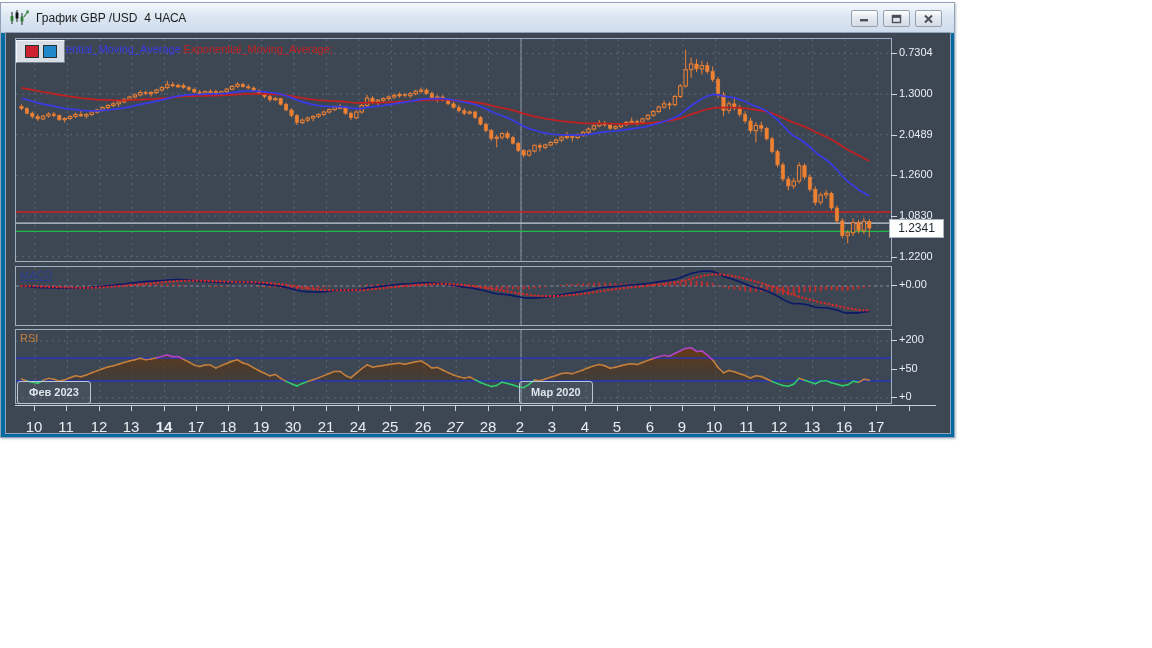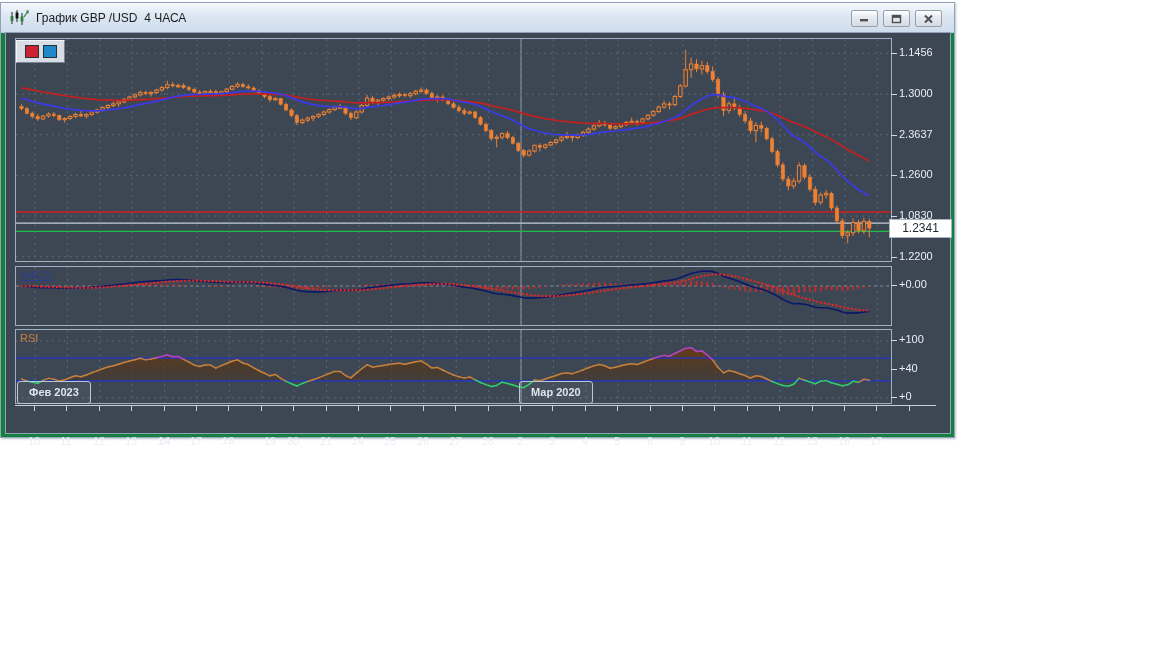--- a/index.html
+++ b/index.html
@@ -1,17 +1,17 @@
 <!DOCTYPE html>
 <html><head>
 <meta charset="utf-8">
 <style>
   html,body{margin:0;padding:0;background:#ffffff;width:1152px;height:648px;overflow:hidden;
     font-family:"Liberation Sans",sans-serif;}
-  .window{position:absolute;left:0;top:2px;width:955px;height:436px;background:#15803d;
+  .window{position:absolute;left:0;top:2px;width:955px;height:436px;background:#0369a1;
     border:1px solid #8fa2b8;box-sizing:border-box;box-shadow:1px 1px 2px rgba(60,80,110,.35);}
   .titlebar{position:absolute;left:0;top:0;width:100%;height:29px;
     background:linear-gradient(#f4f8fc,#dce7f3 45%,#cfdcec);border-bottom:1px solid #b6c6da;
     display:flex;align-items:center;}
   .appicon{width:20px;height:18px;margin-left:8px;flex:0 0 auto;}
   .wtitle{margin-left:7px;font-size:12px;color:#1c1c1c;white-space:pre;}
   .winbtns{position:absolute;right:12px;top:7px;display:flex;gap:5px;}
   .winbtn{width:27px;height:17px;border:1px solid #97a1ae;border-radius:2px;
     background:linear-gradient(#fefefe,#e7ebf1 40%,#d5dbe4);display:flex;align-items:center;
     justify-content:center;padding:0;cursor:pointer;}
@@ -25,22 +25,22 @@
   .legendbox{position:absolute;left:0px;top:1px;width:47px;height:21px;background:#d9dee6;
     border-top:1px solid #f4f6f9;border-left:1px solid #f4f6f9;border-right:1px solid #7b8694;
     border-bottom:1px solid #7b8694;display:flex;align-items:center;justify-content:center;gap:4px;z-index:4;}
   .sw{width:12px;height:11px;border:1px solid #233;}
   .legendtext{position:absolute;left:50px;top:4px;font-size:11px;white-space:nowrap;z-index:3;}
   .panel-label{position:absolute;left:4px;top:2px;font-size:11px;z-index:3;}
   .axis-label{position:absolute;font-size:11px;color:#e9eef5;white-space:nowrap;}
   .axis-tick{position:absolute;width:6px;height:1px;background:#cfd8e2;}
   .xaxis-line{position:absolute;left:9px;top:372px;width:921px;height:1px;background:#c7d1dc;}
   .xtick{position:absolute;top:373px;width:1px;height:5px;background:#c7d1dc;}
-  .xlabel{position:absolute;top:402px;width:26px;text-align:center;font-size:11px;color:#e9eef5;}
-  .pricetag{position:absolute;left:883px;width:63px;height:19px;background:#ffffff;
+  .xlabel{position:absolute;top:385px;width:26px;text-align:center;font-size:15px;color:#e9eef5;}
+  .pricetag{position:absolute;left:883px;width:55px;height:19px;background:#ffffff;
     border:1px solid #aab4c0;box-sizing:border-box;color:#1d242c;font-size:12px;
     text-align:center;line-height:17px;z-index:6;}
   .datebox{position:absolute;height:21px;line-height:21px;padding:0 11px;border:1px solid #b9c6d8;
     border-radius:3px;background:rgba(255,255,255,0.05);color:#dde4ec;font-size:11px;
     font-weight:bold;z-index:5;white-space:nowrap;}
 </style>
 </head>
 <body>
 
 <div class="window">
@@ -431,20 +431,23 @@
           <rect x="846.1999999999999" y="182.3571428571427" width="3.4" height="9.351648351648663" fill="#3d4754" stroke="#ee8132" stroke-width="1"></rect>
           <line x1="853.3" x2="853.3" y1="179.91758241758254" y2="198.2142857142856" stroke="#ee8132" stroke-width="1"></line>
           <rect x="851.5999999999999" y="182.3571428571427" width="3.4" height="6.708791208791382" fill="#ee8132" stroke="#ee8132" stroke-width="0.5"></rect>
           <polyline points="5.5,48.8 10.9,49.8 16.3,50.9 21.7,52.0 27.1,53.0 32.5,53.9 37.9,54.8 43.3,55.8 48.7,56.7 54.1,57.5 59.5,58.2 64.9,59.0 70.3,59.6 75.7,60.1 81.1,60.6 86.5,60.9 91.9,61.1 97.3,61.2 102.7,61.3 108.1,61.3 113.5,61.1 118.9,60.9 124.3,60.6 129.7,60.4 135.1,60.1 140.5,59.8 145.9,59.3 151.3,58.8 156.7,58.3 162.1,57.9 167.5,57.5 172.9,57.2 178.3,57.1 183.7,57.0 189.1,56.8 194.5,56.6 199.9,56.6 205.3,56.4 210.7,56.2 216.1,55.8 221.5,55.4 226.9,55.1 232.3,54.9 237.7,54.8 243.1,54.8 248.5,54.9 253.9,55.1 259.3,55.3 264.7,55.7 270.1,56.3 275.5,57.1 280.9,58.1 286.3,59.0 291.7,59.8 297.1,60.5 302.5,61.1 307.9,61.5 313.3,61.9 318.7,62.1 324.1,62.4 329.5,62.8 334.9,63.5 340.3,63.8 345.7,63.9 351.1,63.7 356.5,63.7 361.9,63.6 367.3,63.5 372.7,63.2 378.1,63.0 383.5,62.7 388.9,62.4 394.3,62.1 399.7,61.7 405.1,61.3 410.5,61.1 415.9,61.0 421.3,60.8 426.7,60.9 432.1,61.0 437.5,61.3 442.9,61.7 448.3,62.2 453.7,62.6 459.1,63.3 464.5,64.1 469.9,65.2 475.3,66.5 480.7,67.8 486.1,68.8 491.5,70.0 496.9,71.3 502.3,72.9 507.7,74.6 513.1,76.1 518.5,77.3 523.9,78.5 529.3,79.6 534.7,80.5 540.1,81.3 545.5,82.0 550.9,82.6 556.3,83.2 561.7,83.7 567.1,84.1 572.5,84.3 577.9,84.4 583.3,84.4 588.7,84.5 594.1,84.7 599.5,84.8 604.9,84.8 610.3,84.8 615.7,84.7 621.1,84.6 626.5,84.4 631.9,84.1 637.3,83.7 642.7,83.0 648.1,82.3 653.5,81.7 658.9,80.7 664.3,79.4 669.7,77.5 675.1,75.4 680.5,73.6 685.9,71.8 691.3,70.3 696.7,69.1 702.1,68.6 707.5,68.7 712.9,68.5 718.3,68.5 723.7,68.8 729.1,69.3 734.5,70.2 739.9,70.8 745.3,71.6 750.7,72.7 756.1,74.2 761.5,76.3 766.9,78.8 772.3,81.4 777.7,83.8 783.1,85.5 788.5,87.6 793.9,90.0 799.3,92.9 804.7,95.4 810.1,97.7 815.5,100.5 820.9,103.7 826.3,107.3 831.7,110.7 837.1,113.5 842.5,116.6 847.9,119.2 853.3,121.9" fill="none" stroke="#c42020" stroke-width="1.7"></polyline>
           <polyline points="5.5,59.2 10.9,60.7 16.3,62.3 21.7,63.9 27.1,65.2 32.5,66.1 37.9,67.1 43.3,68.4 48.7,69.5 54.1,70.2 59.5,70.7 64.9,71.3 70.3,71.7 75.7,71.8 81.1,71.8 86.5,71.4 91.9,71.0 97.3,70.4 102.7,69.7 108.1,68.8 113.5,67.8 118.9,66.6 124.3,65.4 129.7,64.4 135.1,63.3 140.5,62.1 145.9,60.9 151.3,59.4 156.7,58.2 162.1,57.1 167.5,56.3 172.9,55.8 178.3,55.5 183.7,55.4 189.1,55.1 194.5,54.9 199.9,54.9 205.3,54.7 210.7,54.3 216.1,53.6 221.5,52.8 226.9,52.3 232.3,52.0 237.7,52.0 243.1,52.3 248.5,52.8 253.9,53.5 259.3,54.1 264.7,55.2 270.1,56.7 275.5,58.6 280.9,61.0 286.3,62.9 291.7,64.4 297.1,65.7 302.5,66.6 307.9,67.2 313.3,67.5 318.7,67.6 324.1,67.6 329.5,68.2 334.9,69.2 340.3,69.6 345.7,69.3 351.1,68.3 356.5,67.8 361.9,67.2 367.3,66.5 372.7,65.6 378.1,64.8 383.5,63.9 388.9,63.2 394.3,62.4 399.7,61.4 405.1,60.4 410.5,59.8 415.9,59.7 421.3,59.6 426.7,59.7 432.1,60.2 437.5,61.0 442.9,62.0 448.3,63.2 453.7,64.1 459.1,65.5 464.5,67.4 469.9,69.7 475.3,72.5 480.7,75.0 486.1,76.8 491.5,78.9 496.9,81.3 502.3,84.2 507.7,87.2 513.1,89.6 518.5,91.2 523.9,92.8 529.3,94.1 534.7,95.0 540.1,95.5 545.5,95.8 550.9,96.0 556.3,96.2 561.7,96.2 567.1,95.9 572.5,95.4 577.9,94.6 583.3,93.6 588.7,92.9 594.1,92.5 599.5,92.0 604.9,91.4 610.3,90.7 615.7,89.9 621.1,89.2 626.5,88.4 631.9,87.2 637.3,85.8 642.7,84.1 648.1,82.3 653.5,80.7 658.9,78.5 664.3,75.5 669.7,71.2 675.1,66.8 680.5,63.3 685.9,59.8 691.3,57.2 696.7,55.6 702.1,55.6 707.5,57.1 712.9,57.9 718.3,58.9 723.7,60.5 729.1,62.5 734.5,65.3 739.9,67.3 745.3,69.4 750.7,72.3 756.1,76.1 761.5,80.9 766.9,86.5 772.3,92.3 777.7,97.0 783.1,99.8 788.5,103.5 793.9,107.9 799.3,113.2 804.7,117.3 810.1,120.8 815.5,125.4 820.9,130.8 826.3,137.0 831.7,142.4 837.1,146.4 842.5,150.7 847.9,153.7 853.3,157.1" fill="none" stroke="#3a3ae8" stroke-width="1.7"></polyline>
         </svg>
       <div class="legendbox">
         <span class="sw" id="sw0" style="background: rgb(204, 34, 51);"></span>
         <span class="sw" id="sw1" style="background: rgb(34, 136, 204);"></span>
       </div>
+      <span class="legendtext">
+        <span id="legBlue" style="color: rgb(58, 58, 232);">ential_Moving_Average</span><span id="legRed" style="color: rgb(196, 32, 32);">.Exponential_Moving_Average;</span>
+      </span>
     </div>
 
     <div class="panel" id="macdPanel">
       <svg id="macdSvg" width="875" height="58">
           <line x1="19" x2="19" y1="0" y2="58" stroke="#5a6577" stroke-width="1" stroke-dasharray="2 4"></line>
           <line x1="51.4" x2="51.4" y1="0" y2="58" stroke="#5a6577" stroke-width="1" stroke-dasharray="2 4"></line>
           <line x1="83.8" x2="83.8" y1="0" y2="58" stroke="#5a6577" stroke-width="1" stroke-dasharray="2 4"></line>
           <line x1="116.19999999999999" x2="116.19999999999999" y1="0" y2="58" stroke="#5a6577" stroke-width="1" stroke-dasharray="2 4"></line>
           <line x1="148.6" x2="148.6" y1="0" y2="58" stroke="#5a6577" stroke-width="1" stroke-dasharray="2 4"></line>
           <line x1="181" x2="181" y1="0" y2="58" stroke="#5a6577" stroke-width="1" stroke-dasharray="2 4"></line>
@@ -806,39 +809,39 @@
           <line x1="831.7" y1="54.763324511469186" x2="837.1" y2="51.267026491807485" stroke="#2fcf6a" stroke-width="1.5" stroke-linecap="round"></line>
           <line x1="837.1" y1="51.267026491807485" x2="842.5" y2="52.34457695109055" stroke="#2fcf6a" stroke-width="1.5" stroke-linecap="round"></line>
           <line x1="842.5" y1="52.34457695109055" x2="847.9" y2="49.29077301466311" stroke="#c8813c" stroke-width="1.5" stroke-linecap="round"></line>
           <line x1="847.9" y1="49.29077301466311" x2="853.3" y2="50.300764907093026" stroke="#c8813c" stroke-width="1.5" stroke-linecap="round"></line>
         </svg>
       <span class="panel-label" id="rsiLabel" style="color: rgb(200, 129, 60);">RSI</span>
     </div>
 
     <div id="yAxis">
         <div class="axis-tick" style="left: 885px; top: 20px;"></div>
-        <span class="axis-label" style="left: 893px; top: 13px;">1.1456</span>
+        <span class="axis-label" style="left: 893px; top: 13px;">0.7304</span>
         <div class="axis-tick" style="left: 885px; top: 61px;"></div>
         <span class="axis-label" style="left: 893px; top: 54px;">1.3000</span>
         <div class="axis-tick" style="left: 885px; top: 102px;"></div>
-        <span class="axis-label" style="left: 893px; top: 95px;">2.3637</span>
+        <span class="axis-label" style="left: 893px; top: 95px;">2.0489</span>
         <div class="axis-tick" style="left: 885px; top: 142px;"></div>
         <span class="axis-label" style="left: 893px; top: 135px; text-align: center;">1.2600</span>
         <div class="axis-tick" style="left: 885px; top: 183px;"></div>
         <span class="axis-label" style="left: 893px; top: 176px;">1.0830</span>
         <div class="axis-tick" style="left: 885px; top: 224px;"></div>
         <span class="axis-label" style="left: 893px; top: 217px;">1.2200</span>
       </div>
     <div id="subAxes">
         <div class="axis-tick" style="left: 885px; top: 252px;"></div>
         <span class="axis-label" style="left: 893px; top: 245px;">+0.00</span>
         <div class="axis-tick" style="left: 885px; top: 307px;"></div>
-        <span class="axis-label" style="left: 893px; top: 300px;">+100</span>
+        <span class="axis-label" style="left: 893px; top: 300px;">+200</span>
         <div class="axis-tick" style="left: 885px; top: 336px;"></div>
-        <span class="axis-label" style="left: 893px; top: 329px;">+40</span>
+        <span class="axis-label" style="left: 893px; top: 329px;">+50</span>
         <div class="axis-tick" style="left: 885px; top: 364px;"></div>
         <span class="axis-label" style="left: 893px; top: 357px;">+0</span>
       </div>
 
     <div class="pricetag" style="top: 186px;">1.2341</div>
 
     <div class="xaxis-line"></div>
     <div id="xAxis">
         <div class="xtick" style="left: 28px;"></div>
         <div class="xtick" style="left: 60px;"></div>
@@ -867,22 +870,22 @@
         <div class="xtick" style="left: 806px;"></div>
         <div class="xtick" style="left: 838px;"></div>
         <div class="xtick" style="left: 870px;"></div>
         <div class="xtick" style="left: 903px;"></div>
         <span class="xlabel" style="left: 15px;">10</span>
         <span class="xlabel" style="left: 47px;">11</span>
         <span class="xlabel" style="left: 80px;">12</span>
         <span class="xlabel" style="left: 112px;">13</span>
         <span class="xlabel" style="left: 145px; font-weight: bold;">14</span>
         <span class="xlabel" style="left: 177px;">17</span>
-        <span class="xlabel" style="left: 209px; font-family: Liberation Mono, monospace;">18</span>
-        <span class="xlabel" style="left: 242px; margin-left: 9px;">19</span>
+        <span class="xlabel" style="left: 209px;">18</span>
+        <span class="xlabel" style="left: 242px;">19</span>
         <span class="xlabel" style="left: 274px;">30</span>
         <span class="xlabel" style="left: 307px;">21</span>
         <span class="xlabel" style="left: 339px;">24</span>
         <span class="xlabel" style="left: 371px;">25</span>
         <span class="xlabel" style="left: 404px;">26</span>
         <span class="xlabel" style="left: 436px; font-style: italic;">27</span>
         <span class="xlabel" style="left: 469px;">28</span>
         <span class="xlabel" style="left: 501px;">2</span>
         <span class="xlabel" style="left: 533px;">3</span>
         <span class="xlabel" style="left: 566px;">4</span>

